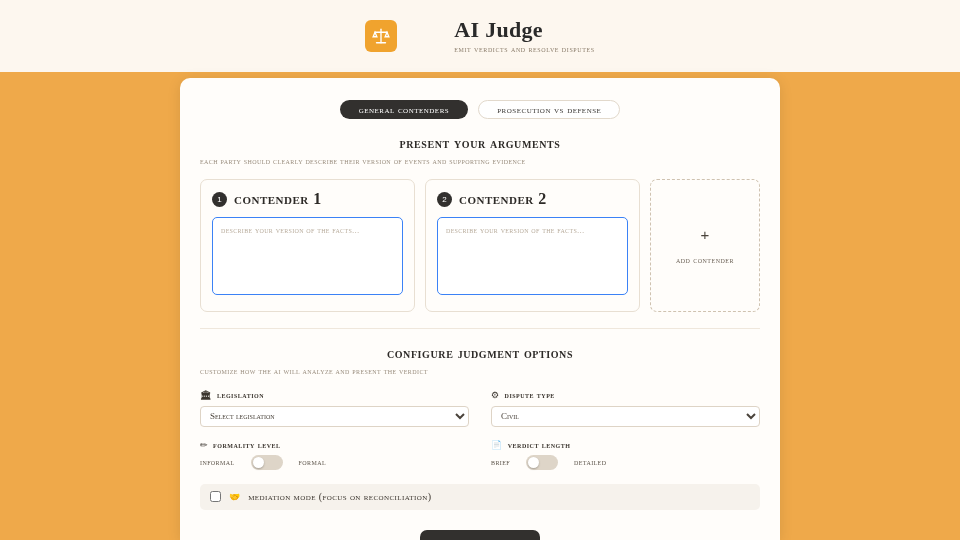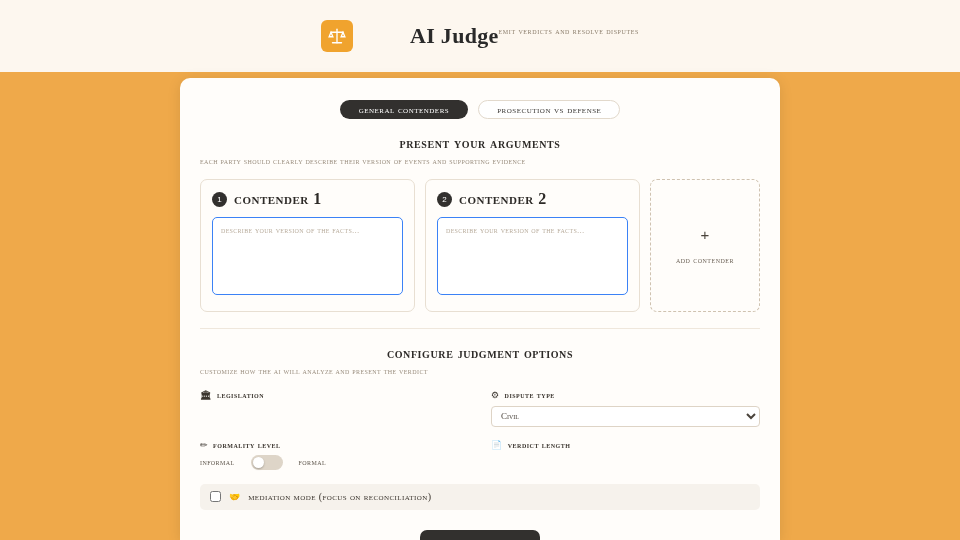--- a/index.html
+++ b/index.html
@@ -25,21 +25,21 @@
   }
   .logo {
     width: 32px; height: 32px;
     border-radius: 6px;
     background: #f0a32e;
     display: flex; align-items: center; justify-content: center;
     color: #fff;
     font-size: 17px;
     line-height: 1;
   }
-  .brand-text { display: flex; flex-direction: row; justify-content: flex-end; margin-left: 43px; }
+  .brand-text { display: flex; flex-direction: column; justify-content: flex-end; margin-left: 43px; }
   .brand-title {
     font-size: 22px;
     font-weight: bold;
     color: #2a2a2a;
     letter-spacing: .3px;
     line-height: 1.05;
   }
   .brand-sub {
     font-size: 8.5px;
     color: #8b7d6b;
@@ -312,20 +312,23 @@
 
     <div class="section-title">Configure Judgment Options</div>
     <div class="section-sub">Customize how the AI will analyze and present the verdict</div>
 
     <div class="options-grid">
       <div class="option-col">
         <div class="option-label">
           <span class="icon-emoji">🏛</span>
           <span>Legislation</span>
         </div>
+        <select class="option-select">
+          <option>Select legislation</option>
+        </select>
       </div>
 
       <div class="option-col">
         <div class="option-label">
           <span class="icon-emoji">⚙</span>
           <span>Dispute Type</span>
         </div>
         <select class="option-select">
           <option>Civil</option>
         </select>
@@ -345,20 +348,27 @@
             </div>
           <span class="toggle-end">Formal</span>
         </div>
       </div>
 
       <div class="toggle-col">
         <div class="option-label">
           <span class="icon-emoji">📄</span>
           <span>Verdict Length</span>
         </div>
+        <div class="toggle-row">
+          <span class="toggle-end">Brief</span>
+          <div class="switch">
+              <div class="knob"></div>
+            </div>
+          <span class="toggle-end">Detailed</span>
+        </div>
       </div>
     </div>
 
     <div class="mediation">
       <input type="checkbox" style="">
       <span class="icon-emoji">🤝</span>
       <span class="mediation-label">Mediation Mode (focus on reconciliation)</span>
     </div>
 
     <div class="emit-wrap">

